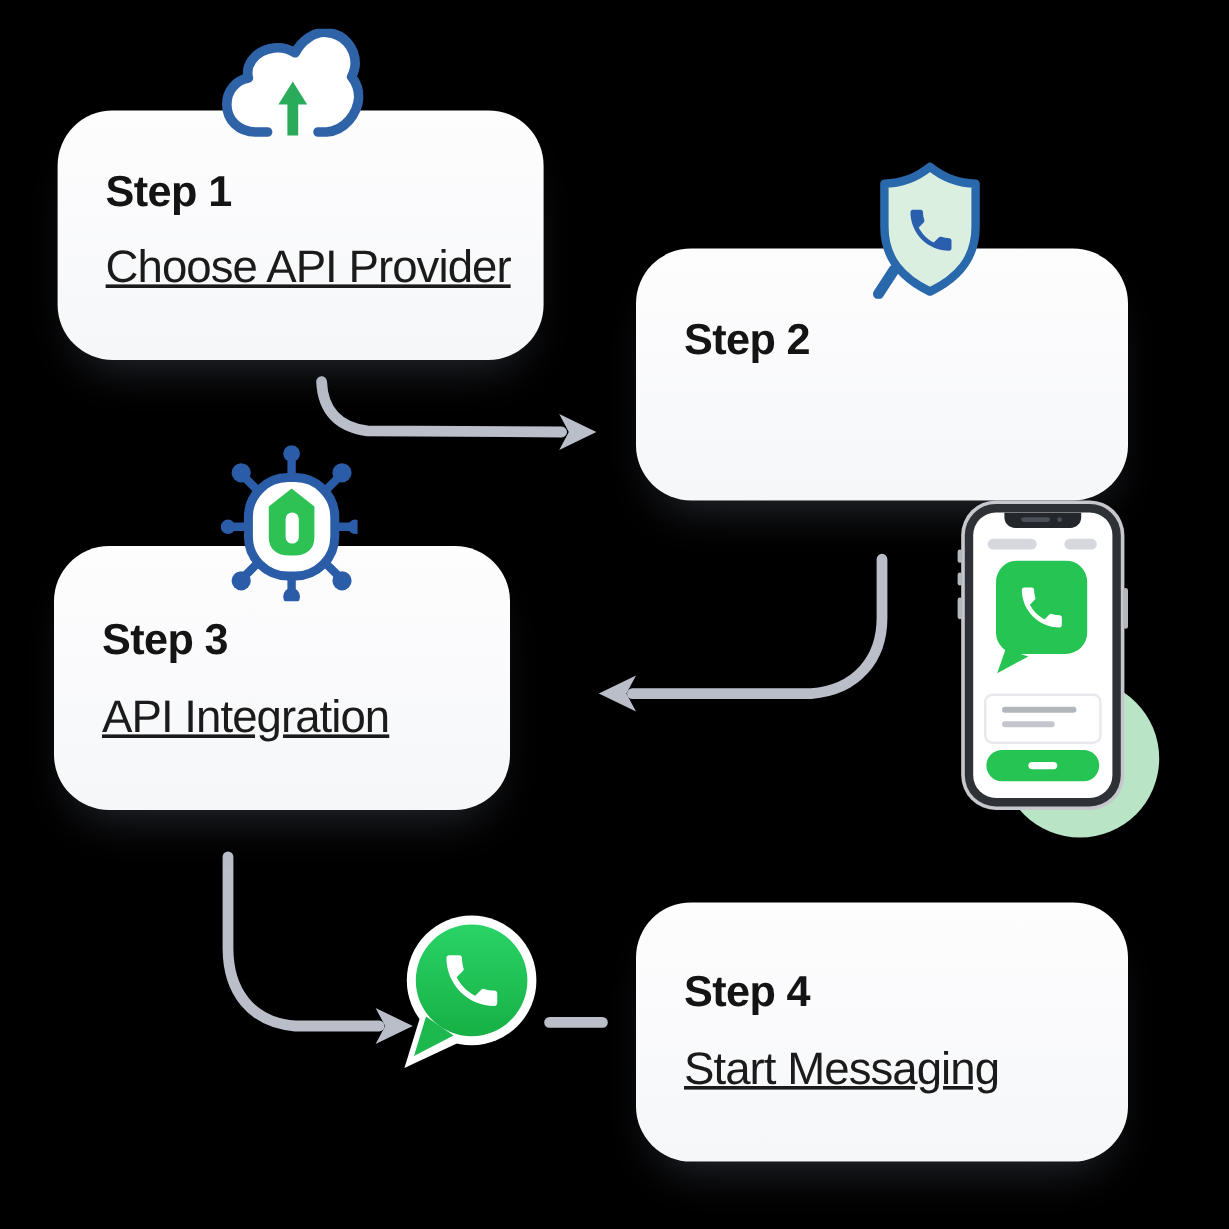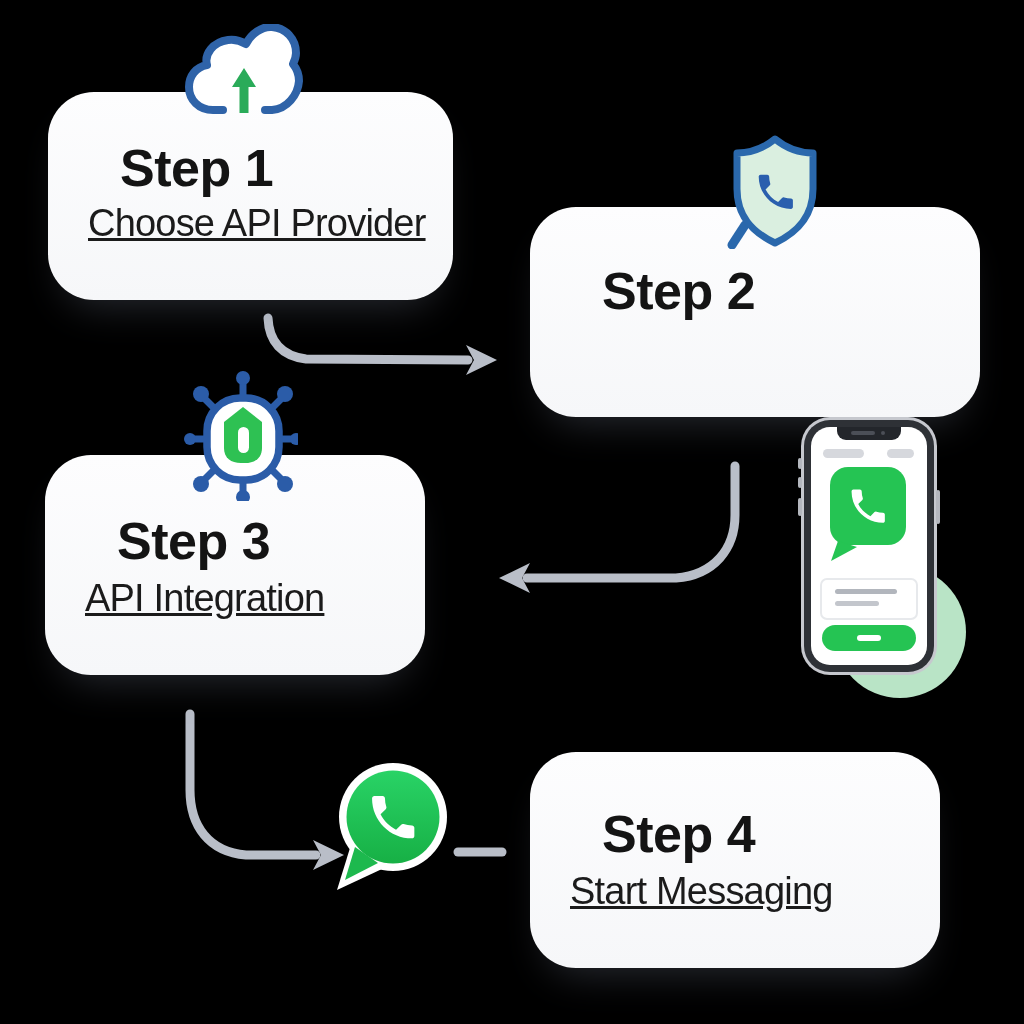--- a/index.html
+++ b/index.html
@@ -4,26 +4,26 @@
 <style>
   html,body{margin:0;padding:0;background:#000;}
   .stage{position:relative;width:1024px;height:1024px;background:#000;overflow:hidden;
          font-family:"Liberation Sans",sans-serif;}
   
   .overlay{position:absolute;left:0;top:0;z-index:1;}
   
   .card{position:absolute;z-index:2;border-radius:46px;
         background:linear-gradient(180deg,#fdfdfe 0%,#f6f7f9 100%);
         box-shadow:0 22px 40px -18px rgba(120,130,150,.35);}
-  .card .title{position:absolute;left:40px;top:50px;font-size:52px;font-weight:700;
-               color:#141414;letter-spacing:-0.5px;line-height:1;margin-left:32px;}
+  .card .title{position:absolute;left:40px;top:50px;font-size:36px;font-weight:700;
+               color:#141414;letter-spacing:-0.5px;line-height:1;}
   .card .sub{position:absolute;left:40px;top:110px;font-size:38px;font-weight:400;
              color:#1b1b1b;letter-spacing:-0.8px;line-height:1.15;white-space:nowrap;text-decoration:underline;}
   .c1{left:48px;top:92px;width:405px;height:208px;}
-  .c2{left:530px;top:207px;width:410px;height:210px;padding-left:40px;}
+  .c2{left:530px;top:207px;width:410px;height:210px;}
   .c2 .title{top:58px}.c2 .sub{top:118px}
   .c3{left:45px;top:455px;width:380px;height:220px;}
   .c3 .title{top:60px}.c3 .sub{top:122px}
   .c4{left:530px;top:752px;width:410px;height:216px;}
   .c4 .title{top:56px}.c4 .sub{top:118px}
   
   .icon{position:absolute;z-index:4;}
   .i-cloud{left:185px;top:24px;}
   .i-shield{left:727px;top:133px;}
   .i-network{left:184px;top:371px;}

